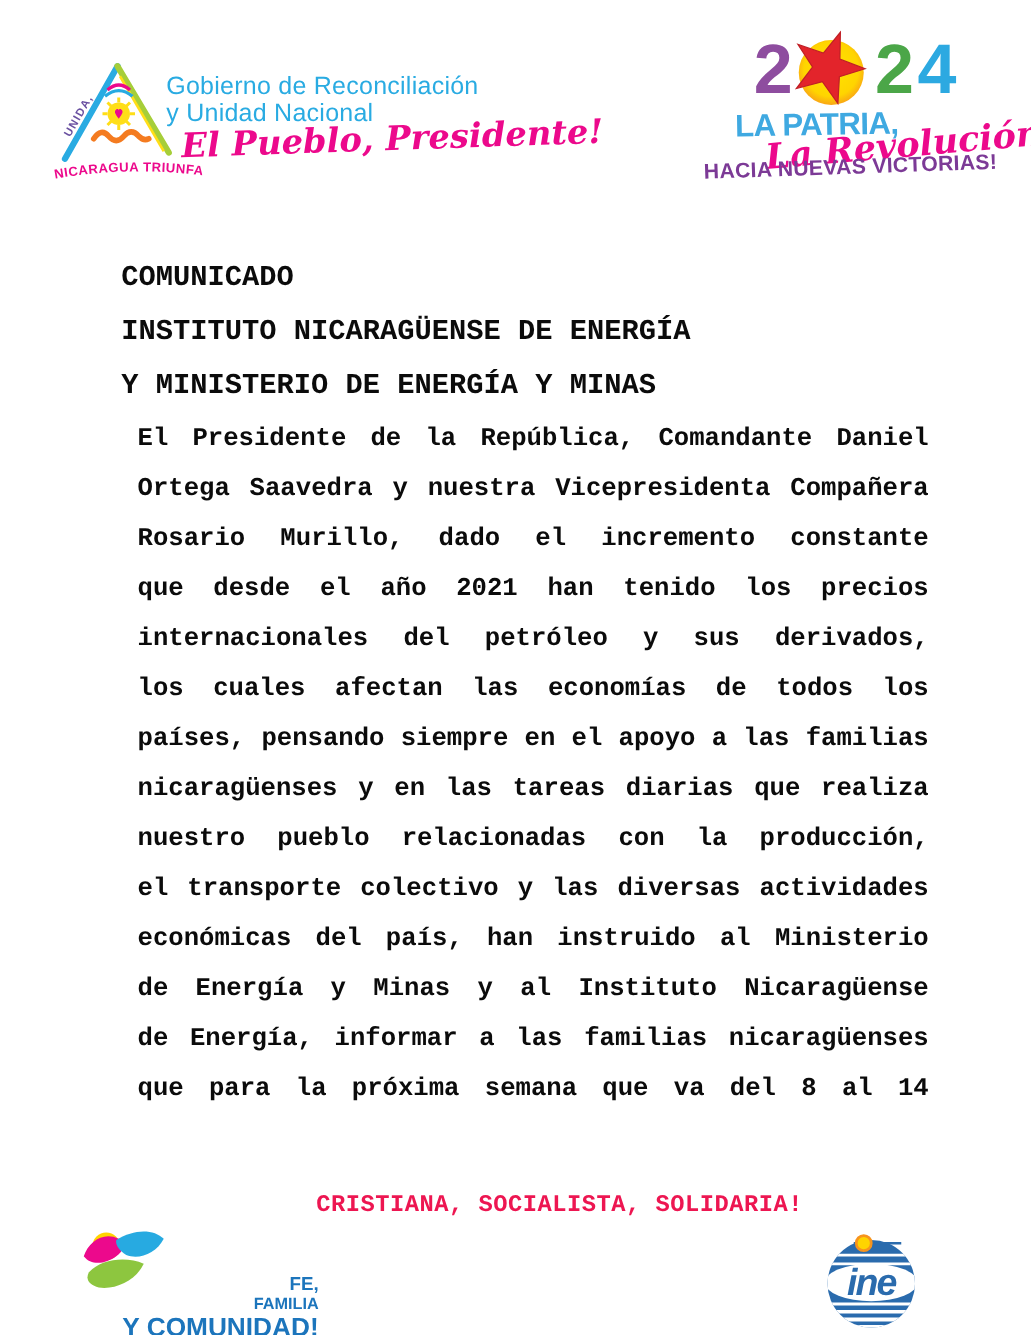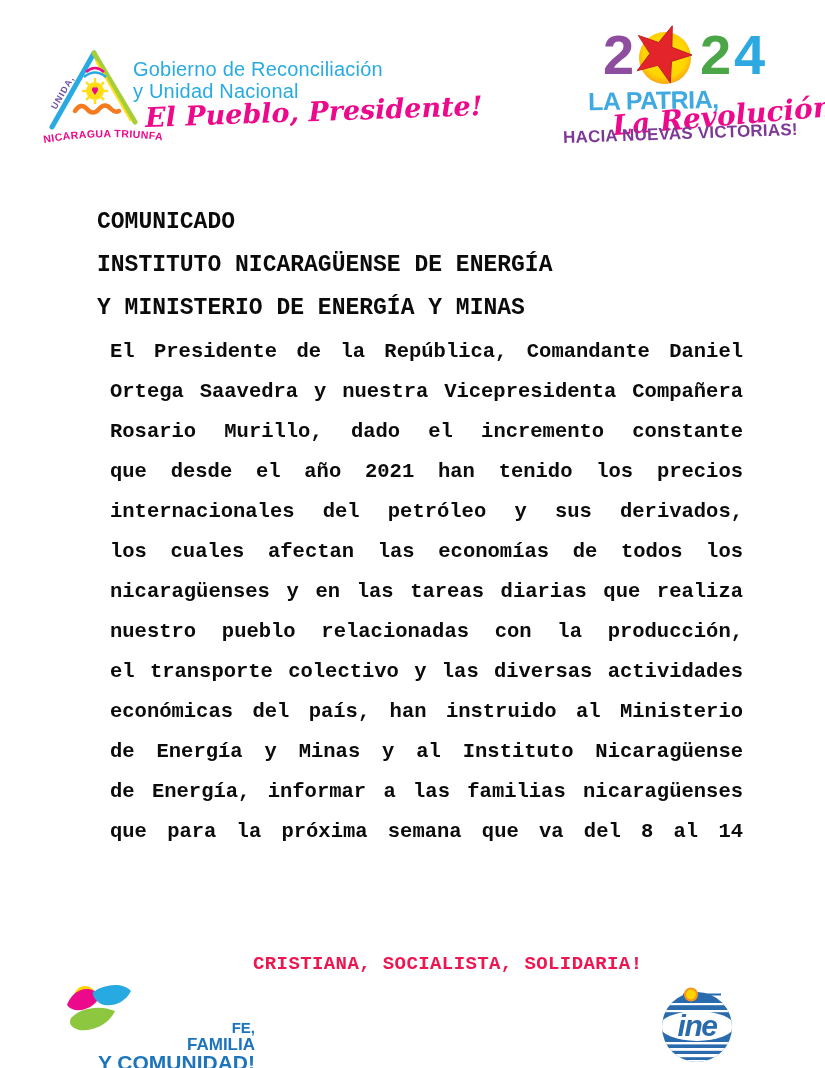--- a/index.html
+++ b/index.html
@@ -38,21 +38,21 @@
   .paragraph{left:97px; top:332px; width:633px;margin-left:13px;}
   .pline{font-size:20.5px; line-height:40px; text-align:justify; text-align-last:justify;
     text-justify:inter-word; overflow:hidden; height:40px;}
 
   
   .cristiana{left:253px; top:953px; color:#ED1651; font-size:19px; letter-spacing:.4px;
     font-family:"Liberation Mono","DejaVu Sans Mono",monospace; font-weight:bold; white-space:nowrap;}
   .fe-logo{left:65px; top:983px; width:135px; height:80px;}
   .fe-line{position:absolute; color:#1C75BC; font-weight:bold; text-align:right; right:-55px; white-space:nowrap;margin-top:28px;}
   .fe-1{top:8px;  font-size:15px;}
-  .fe-2{top:24px; font-size:17px;}
+  .fe-2{top:24px; font-size:13px;}
   .fe-3{top:40px; font-size:21px;}
   .mem-logo{left:365px; top:996px; width:175px; height:66px;
     font-family:"Liberation Serif","DejaVu Serif",serif; color:#2B3990; font-weight:bold;}
   .mem-line{position:absolute; white-space:nowrap;}
   .mem-cap{font-size:31px;}
   .mem-sm{font-size:18.5px;}
   .mem-1{left:0;    top:-2px;}
   .mem-2{left:42px; top:15px;}
   .mem-3{left:62px; top:33px;}
   .ine-svg{left:659px; top:986px;}
@@ -128,20 +128,21 @@
     <div class="hline">Y MINISTERIO DE ENERGÍA Y MINAS</div>
   </div>
 
   <div class="abs paragraph mono">
     <div class="pline">El Presidente de la República, Comandante Daniel</div>
     <div class="pline">Ortega Saavedra y nuestra Vicepresidenta Compañera</div>
     <div class="pline">Rosario Murillo, dado el incremento constante</div>
     <div class="pline">que desde el año 2021 han tenido los precios</div>
     <div class="pline">internacionales del petróleo y sus derivados,</div>
     <div class="pline">los cuales afectan las economías de todos los</div>
+    <div class="pline">países, pensando siempre en el apoyo a las familias</div>
     <div class="pline">nicaragüenses y en las tareas diarias que realiza</div>
     <div class="pline">nuestro pueblo relacionadas con la producción,</div>
     <div class="pline">el transporte colectivo y las diversas actividades</div>
     <div class="pline">económicas del país, han instruido al Ministerio</div>
     <div class="pline">de Energía y Minas y al Instituto Nicaragüense</div>
     <div class="pline">de Energía, informar a las familias nicaragüenses</div>
     <div class="pline">que para la próxima semana que va del 8 al 14</div>
   </div>
 
   <div class="abs cristiana">CRISTIANA, SOCIALISTA, SOLIDARIA!</div>

